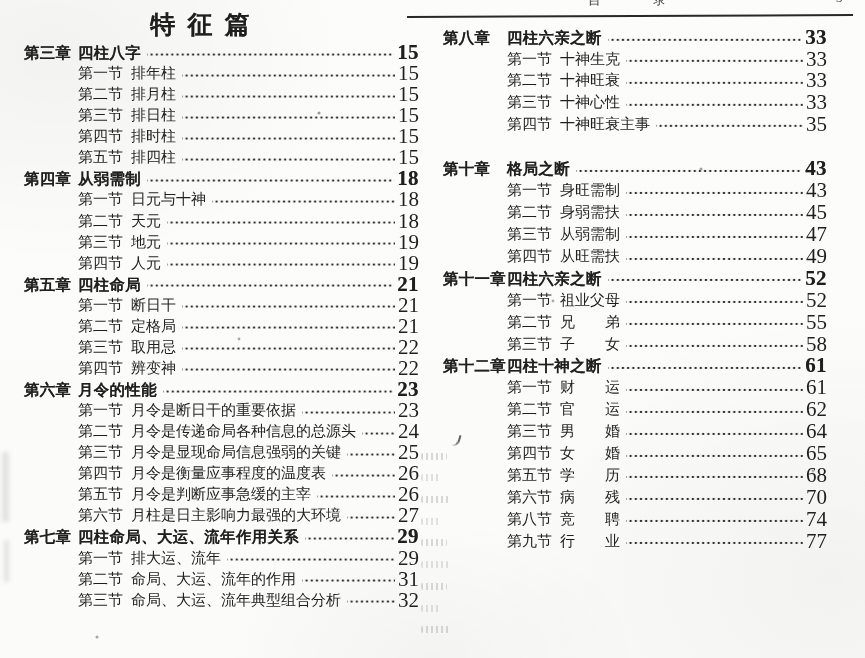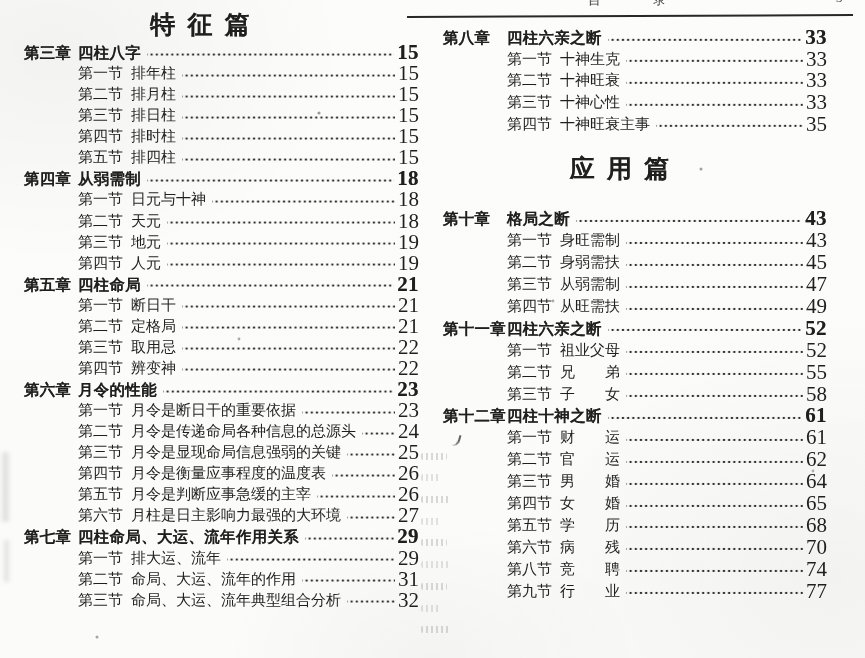--- a/index.html
+++ b/index.html
@@ -310,21 +310,20 @@
           <span class="pg">33</span>
         </div>
         <div class="row section">
           <span class="ch-col"></span>
           <span class="sec-label">第四节</span>
           <span class="title">十神旺衰主事</span>
           <span class="leader"></span>
           <span class="pg">35</span>
         </div>
       </div>
-    <h1 class="part-title part-title-right">应 用 篇</h1>
     <div class="toc toc-right-bottom" id="toc-right-bottom">
         <div class="row chapter">
           <span class="ch-col">第十章</span>
           <span class="title">格局之断</span>
           <span class="leader"></span>
           <span class="pg">43</span>
         </div>
         <div class="row section">
           <span class="ch-col"></span>
           <span class="sec-label">第一节</span>

